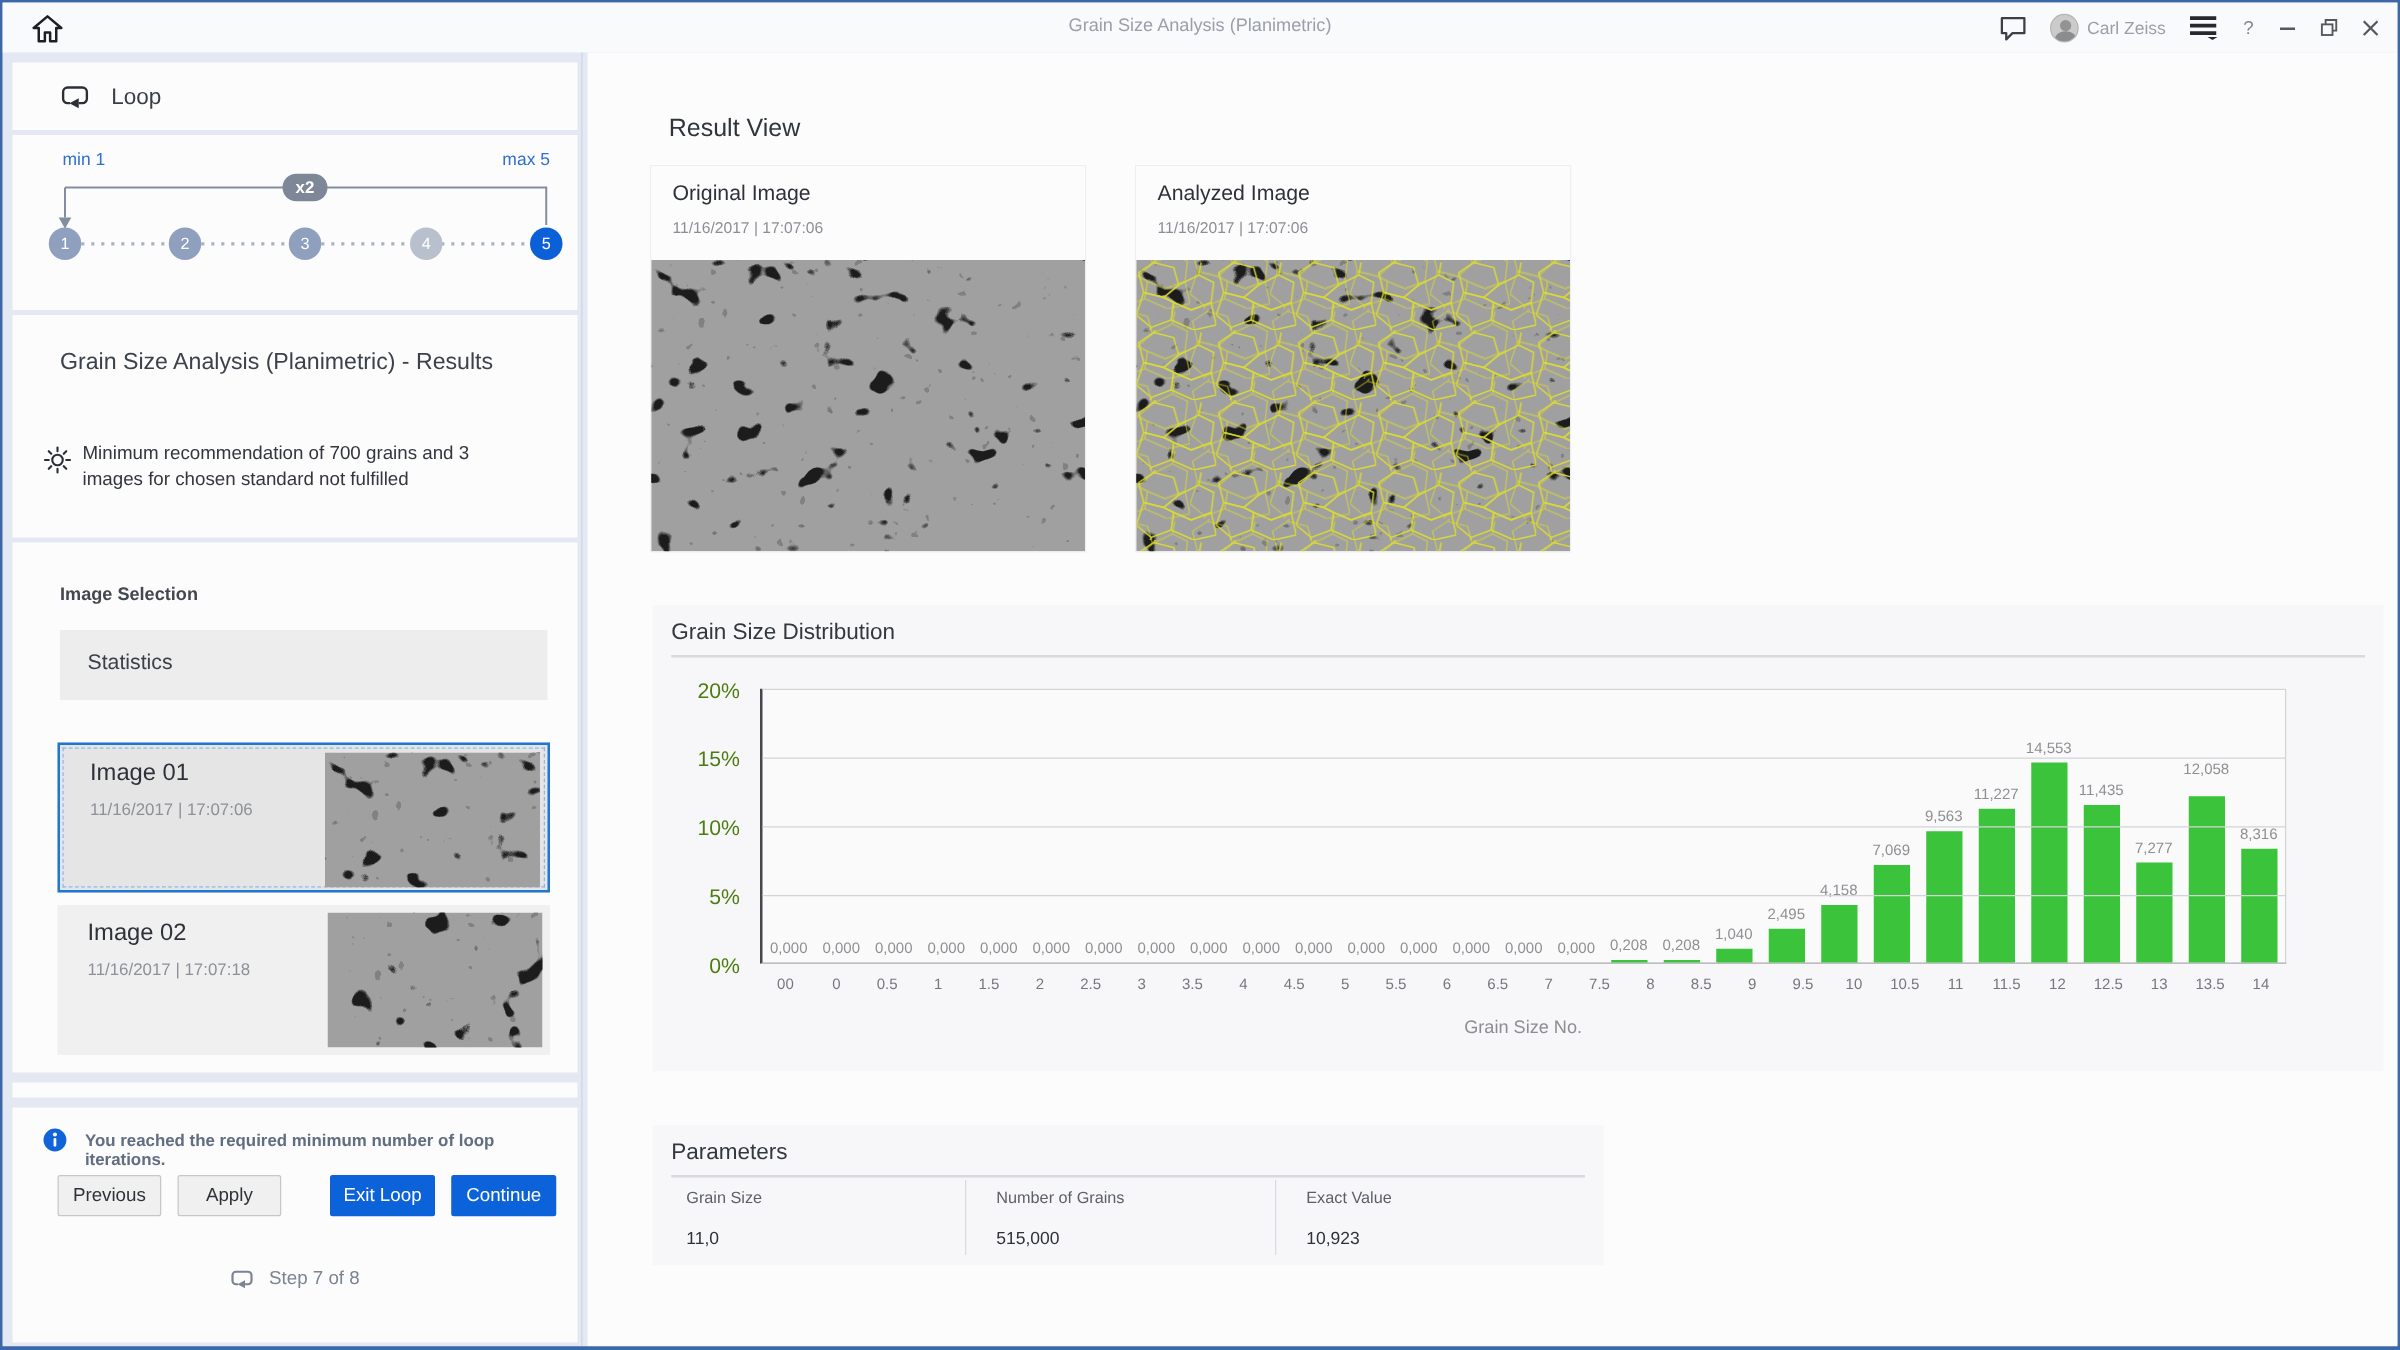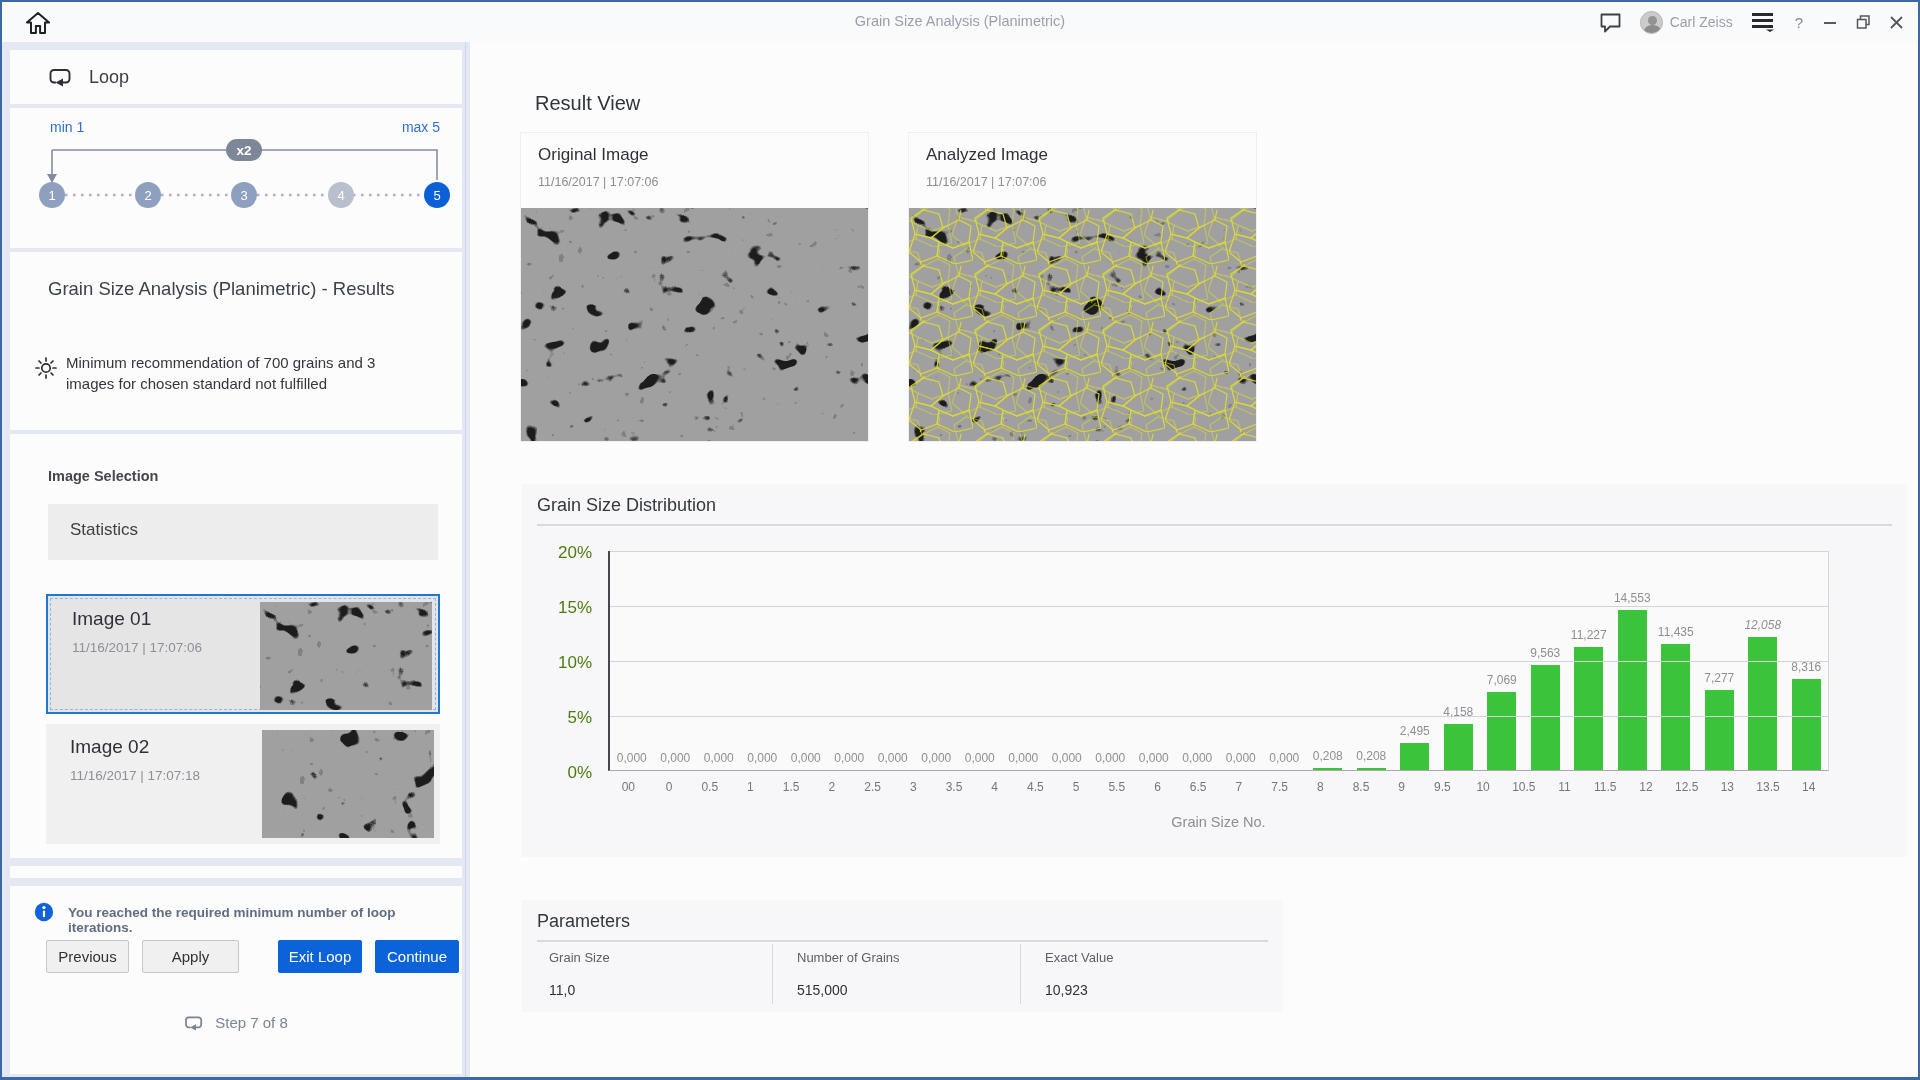--- a/index.html
+++ b/index.html
@@ -41,21 +41,21 @@
   .img-item.sel{top:160px;background:#e5e5e6;border:2px solid #2176cf;outline:1px dashed #8abaed;outline-offset:-5px;}
   .img-item.unsel{top:290px;background:#f0f0f1;text-align:right;}
   .strip{position:absolute;left:8px;width:452px;background:#fcfcfd;}
   .p-footer{top:884px;height:188px;}
   .info-row{position:absolute;left:24px;top:16px;display:flex;align-items:flex-start;gap:14px;}
   .info-text{font-size:13.5px;font-weight:600;color:#616d80;padding-top:3px;}
   .btn-row{position:absolute;left:36px;top:54px;display:flex;gap:13px;}
   .btn{height:33px;font-size:15px;border-radius:2px;display:flex;align-items:center;justify-content:center;cursor:pointer;font-family:inherit;}
   .btn.light{background:#f0f0f1;border:1px solid #c6c7c9;color:#2f3338;width:83px;}
   .btn.blue{background:#0c62d9;border:1px solid #0c62d9;color:#ffffff;width:84px;}
-  .btn.apply{margin-right:26px;width:97px;}
+  .btn.apply{margin-right:26px;width:83px;}
   .step-row{position:absolute;left:0;right:0;top:128px;display:flex;align-items:center;justify-content:center;gap:11px;color:#7b8493;font-size:15px;}
   .vdivider{position:absolute;left:463px;top:40px;bottom:0;width:1px;background:#ccd5e8;}
   
   .main{position:absolute;left:468px;top:40px;right:0;bottom:0;background:#fcfcfd;}
   .main-title{position:absolute;left:65px;top:50px;font-size:20px;font-weight:500;color:#30353c;}
   .img-panel{position:absolute;top:90px;width:349px;background:#fcfcfd;border:1px solid #efeff2;}
   .img-panel.orig{left:50px;}
   .img-panel.analyzed{left:438px;}
   .img-panel .hd{height:75px;position:relative;background:#fcfcfd;}
   .img-panel .hd .t{position:absolute;left:17px;top:12px;font-size:17px;color:#2e3238;}
@@ -365,20 +365,24 @@
             </div>
             <div class="chart-col">
               <div class="bar-label" style="bottom: 7px;">0,208</div>
               <div class="bar" style="height: 2px; background: rgb(59, 196, 59);"></div>
             </div>
             <div class="chart-col">
               <div class="bar-label" style="bottom: 7px;">0,208</div>
               <div class="bar" style="height: 2px; background: rgb(59, 196, 59);"></div>
             </div>
             <div class="chart-col">
+              <div class="bar-label" style="bottom: 16px;">1,040</div>
+              <div class="bar" style="height: 11px; background: rgb(59, 196, 59);"></div>
+            </div>
+            <div class="chart-col">
               <div class="bar-label" style="bottom: 32px;">2,495</div>
               <div class="bar" style="height: 27px; background: rgb(59, 196, 59);"></div>
             </div>
             <div class="chart-col">
               <div class="bar-label" style="bottom: 51px;">4,158</div>
               <div class="bar" style="height: 46px; background: rgb(59, 196, 59);"></div>
             </div>
             <div class="chart-col">
               <div class="bar-label" style="bottom: 83px;">7,069</div>
               <div class="bar" style="height: 78px; background: rgb(59, 196, 59);"></div>
@@ -397,21 +401,21 @@
             </div>
             <div class="chart-col">
               <div class="bar-label" style="bottom: 131px;">11,435</div>
               <div class="bar" style="height: 126px; background: rgb(59, 196, 59);"></div>
             </div>
             <div class="chart-col">
               <div class="bar-label" style="bottom: 85px;">7,277</div>
               <div class="bar" style="height: 80px; background: rgb(59, 196, 59);"></div>
             </div>
             <div class="chart-col">
-              <div class="bar-label" style="bottom: 138px; font-style: italic;">12,058</div>
+              <div class="bar-label" style="bottom: 148px;">12,058</div>
               <div class="bar" style="height: 133px; background: rgb(59, 196, 59);"></div>
             </div>
             <div class="chart-col">
               <div class="bar-label" style="bottom: 96px;">8,316</div>
               <div class="bar" style="height: 91px; background: rgb(59, 196, 59);"></div>
             </div>
           </div>
       <div class="gridline" style="top: 0px;"></div>
           <div class="gridline" style="top: 55px;"></div>
           <div class="gridline" style="top: 110px;"></div>

